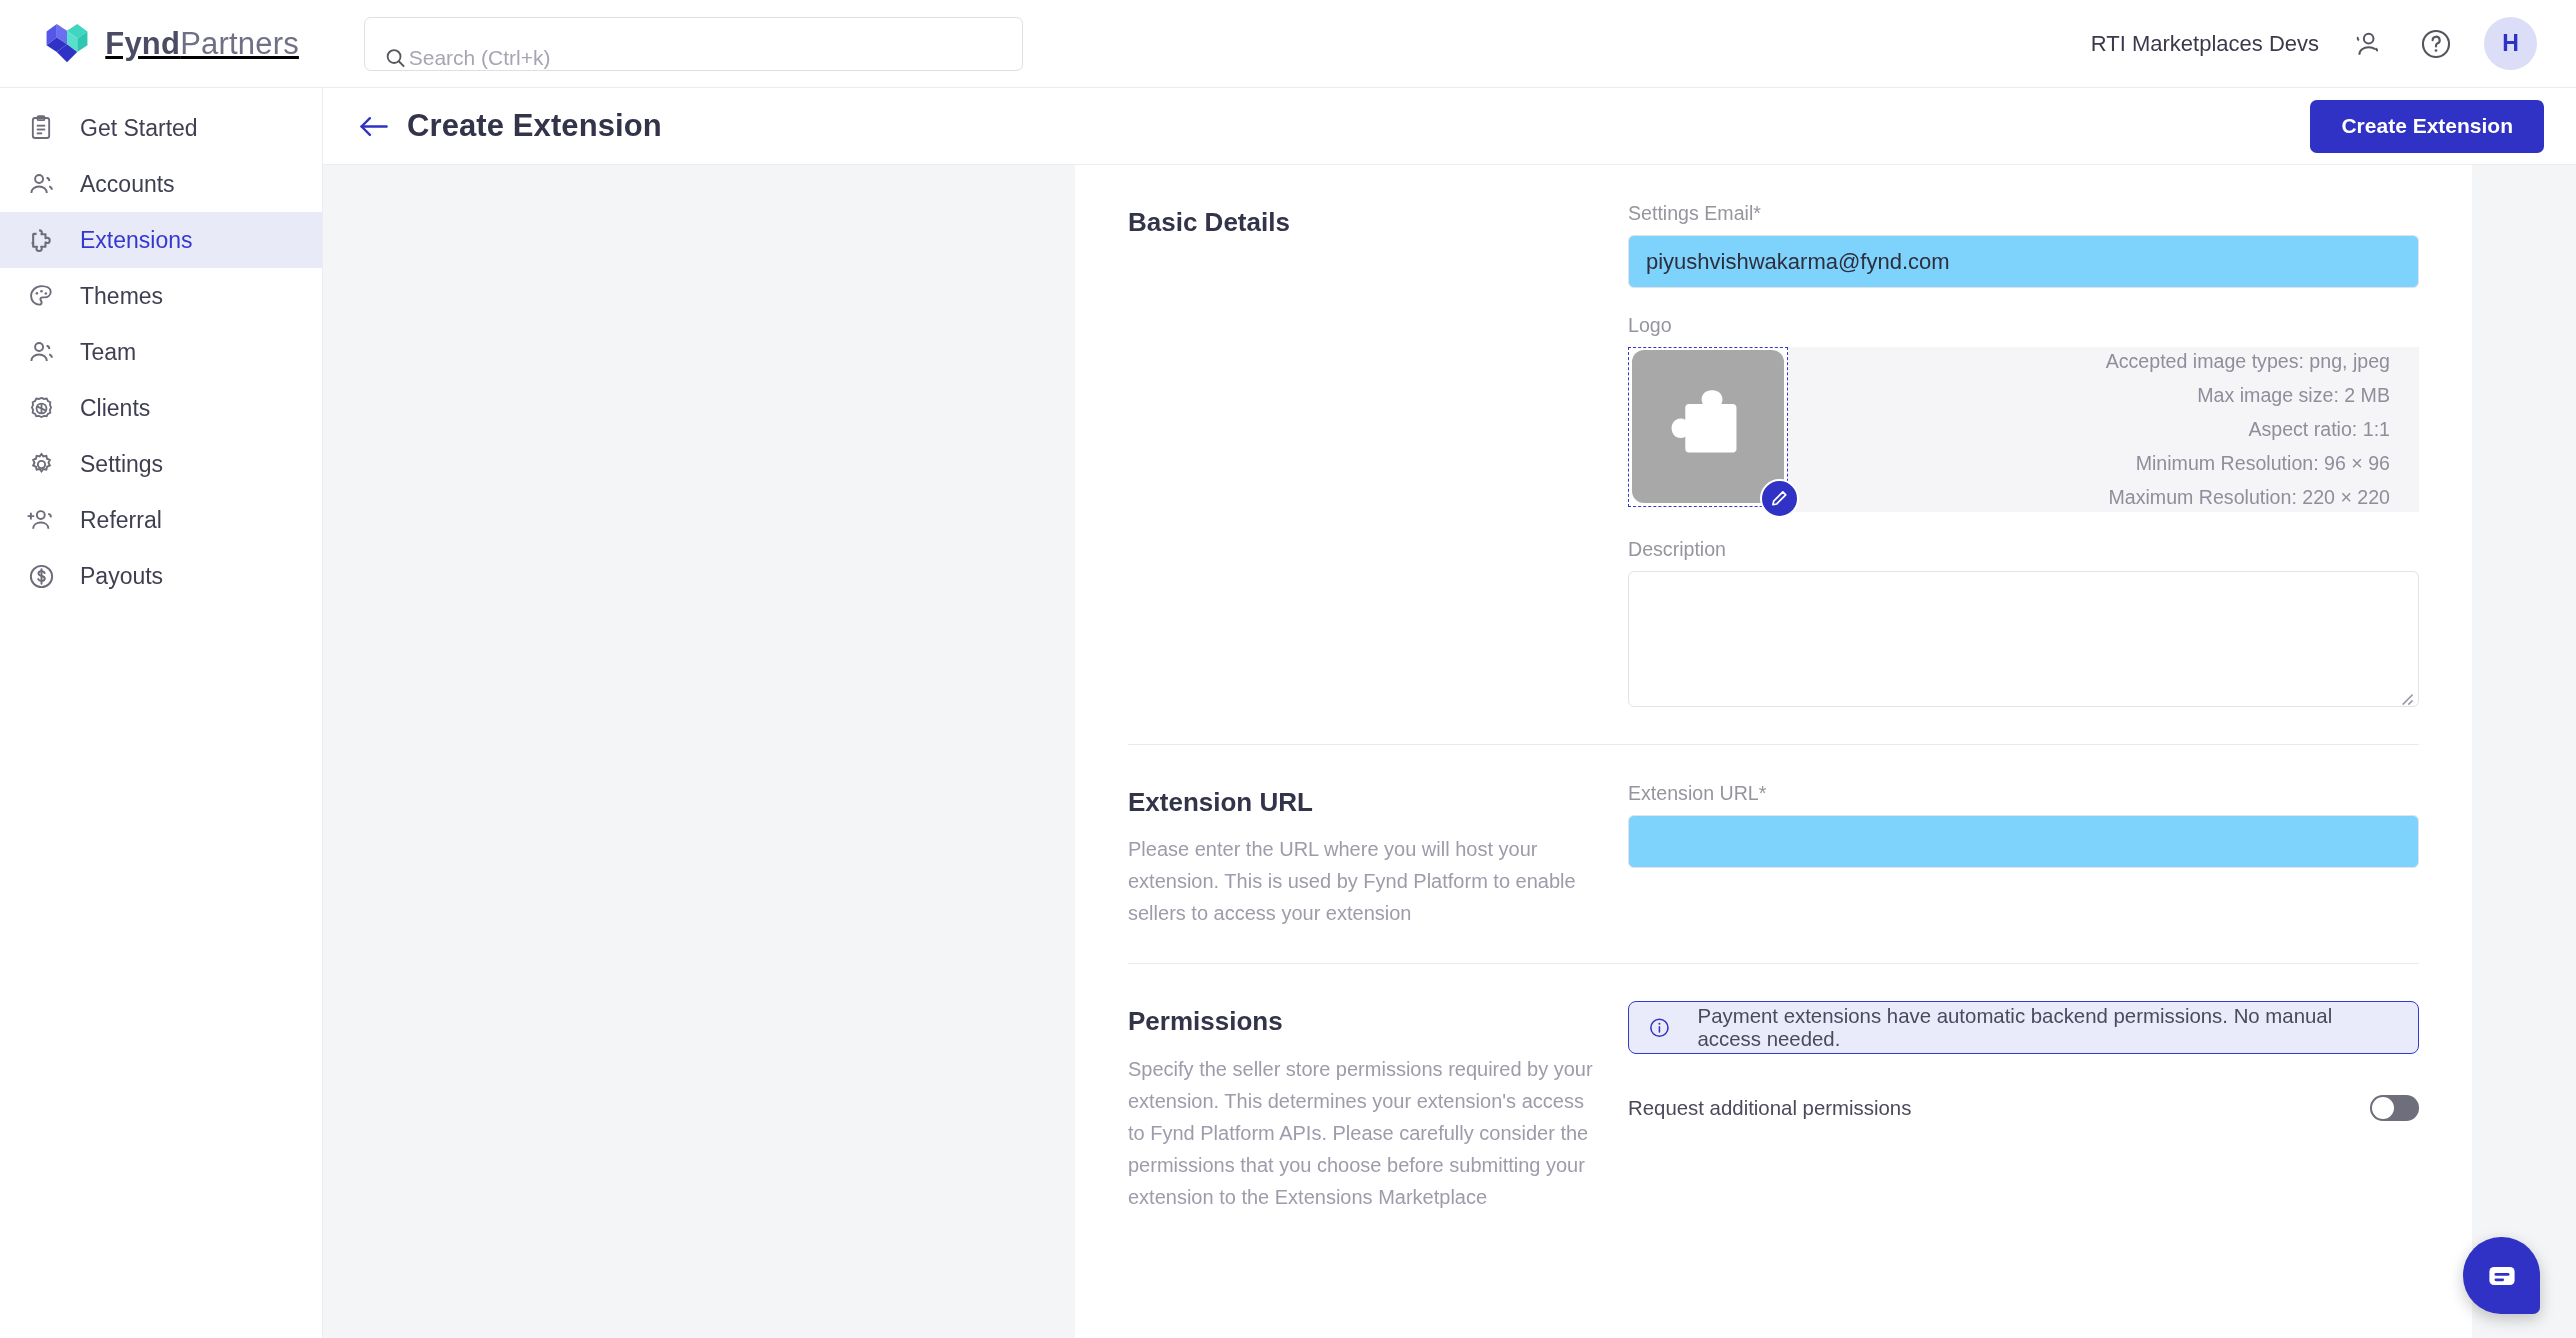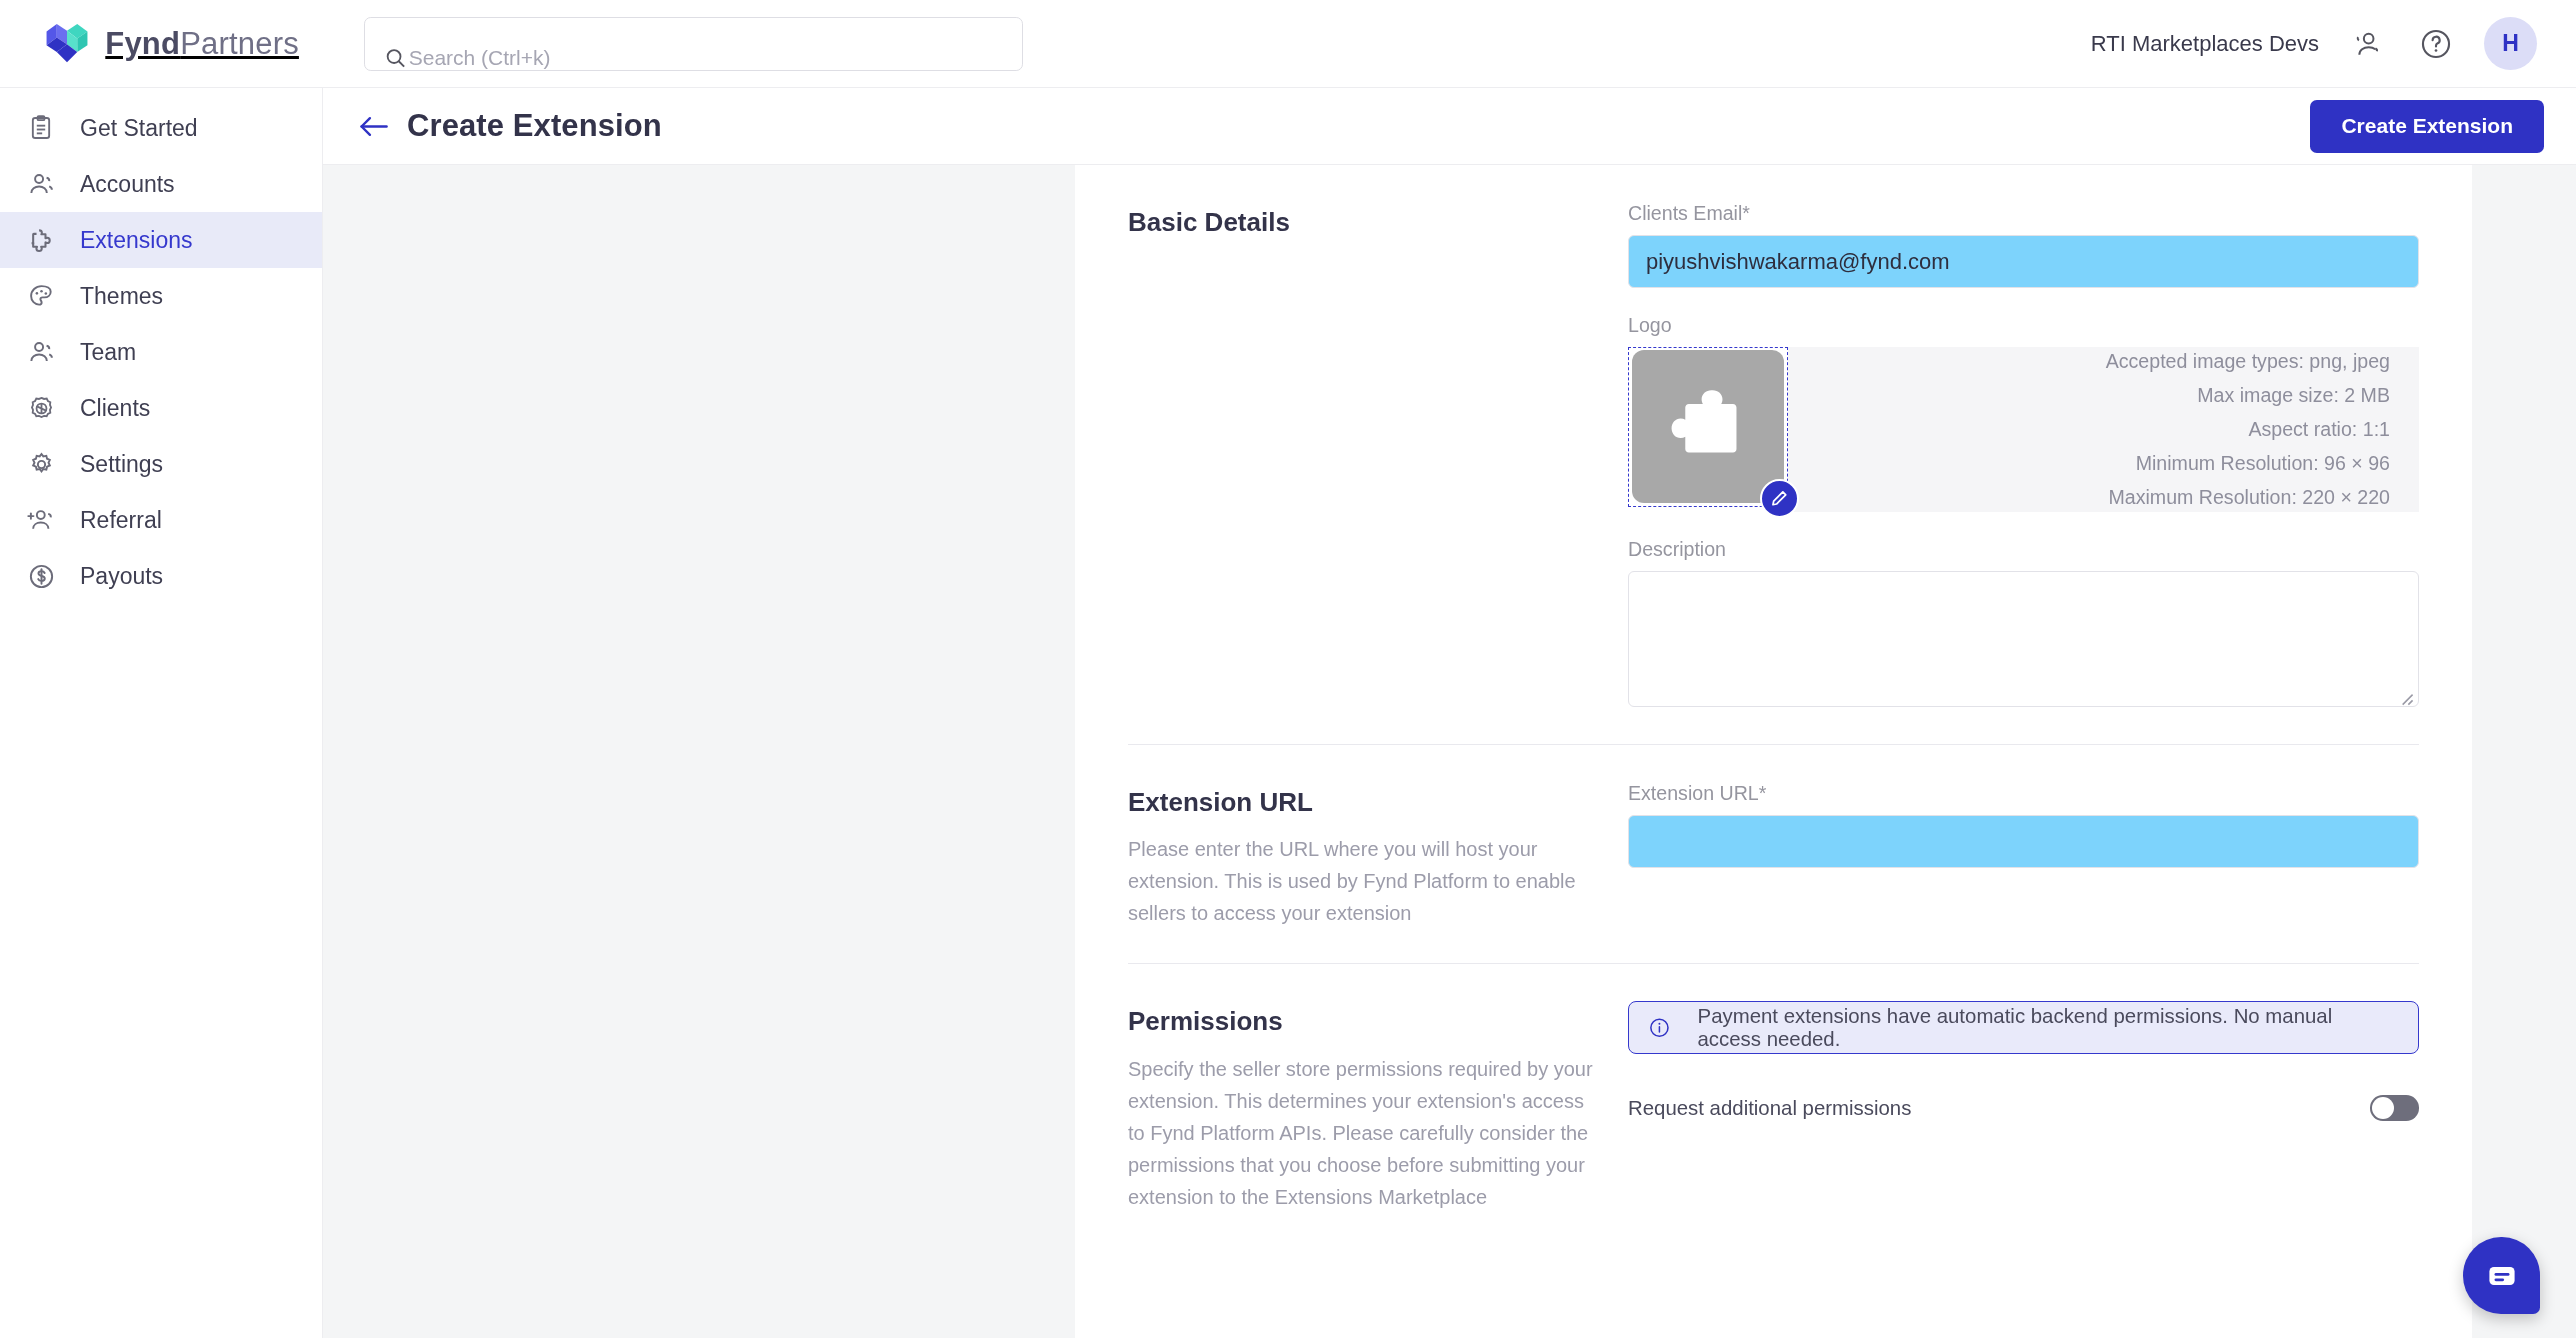--- a/index.html
+++ b/index.html
@@ -365,21 +365,21 @@
         <div class="card">
 
           <div class="section">
             <div class="sec-left">
               <div class="sec-title">Basic Details</div>
             </div>
             <div class="sec-right">
 
 
               <div class="field">
-                <div class="field-label">Clients Email*</div>
+                <div class="field-label">Settings Email*</div>
                 <input class="field-input" value="piyushvishwakarma@fynd.com" style="">
               </div>
 
               <div class="field">
                 <div class="field-label">Logo</div>
                 <div class="logo-row">
                   <div class="logo-box">
                     <div class="logo-inner">
                       <svg width="94" height="94" viewBox="0 0 24 24">
                         <path fill="#ffffff" d="M13.2 2.6c1.4 0 2.5 1 2.5 2.3 0 .45-.13.85-.33 1.2h3.0c.5 0 .9.4.9.9v10.6c0 .5-.4.9-.9.9H7.1c-.5 0-.9-.4-.9-.9v-3.1c-.35.2-.75.32-1.2.32-1.3 0-2.3-1.1-2.3-2.5s1-2.5 2.3-2.5c.45 0 .85.12 1.2.32V7c0-.5.4-.9.9-.9h3.6c-.2-.35-.33-.75-.33-1.2 0-1.3 1.1-2.3 2.5-2.3z"></path>

